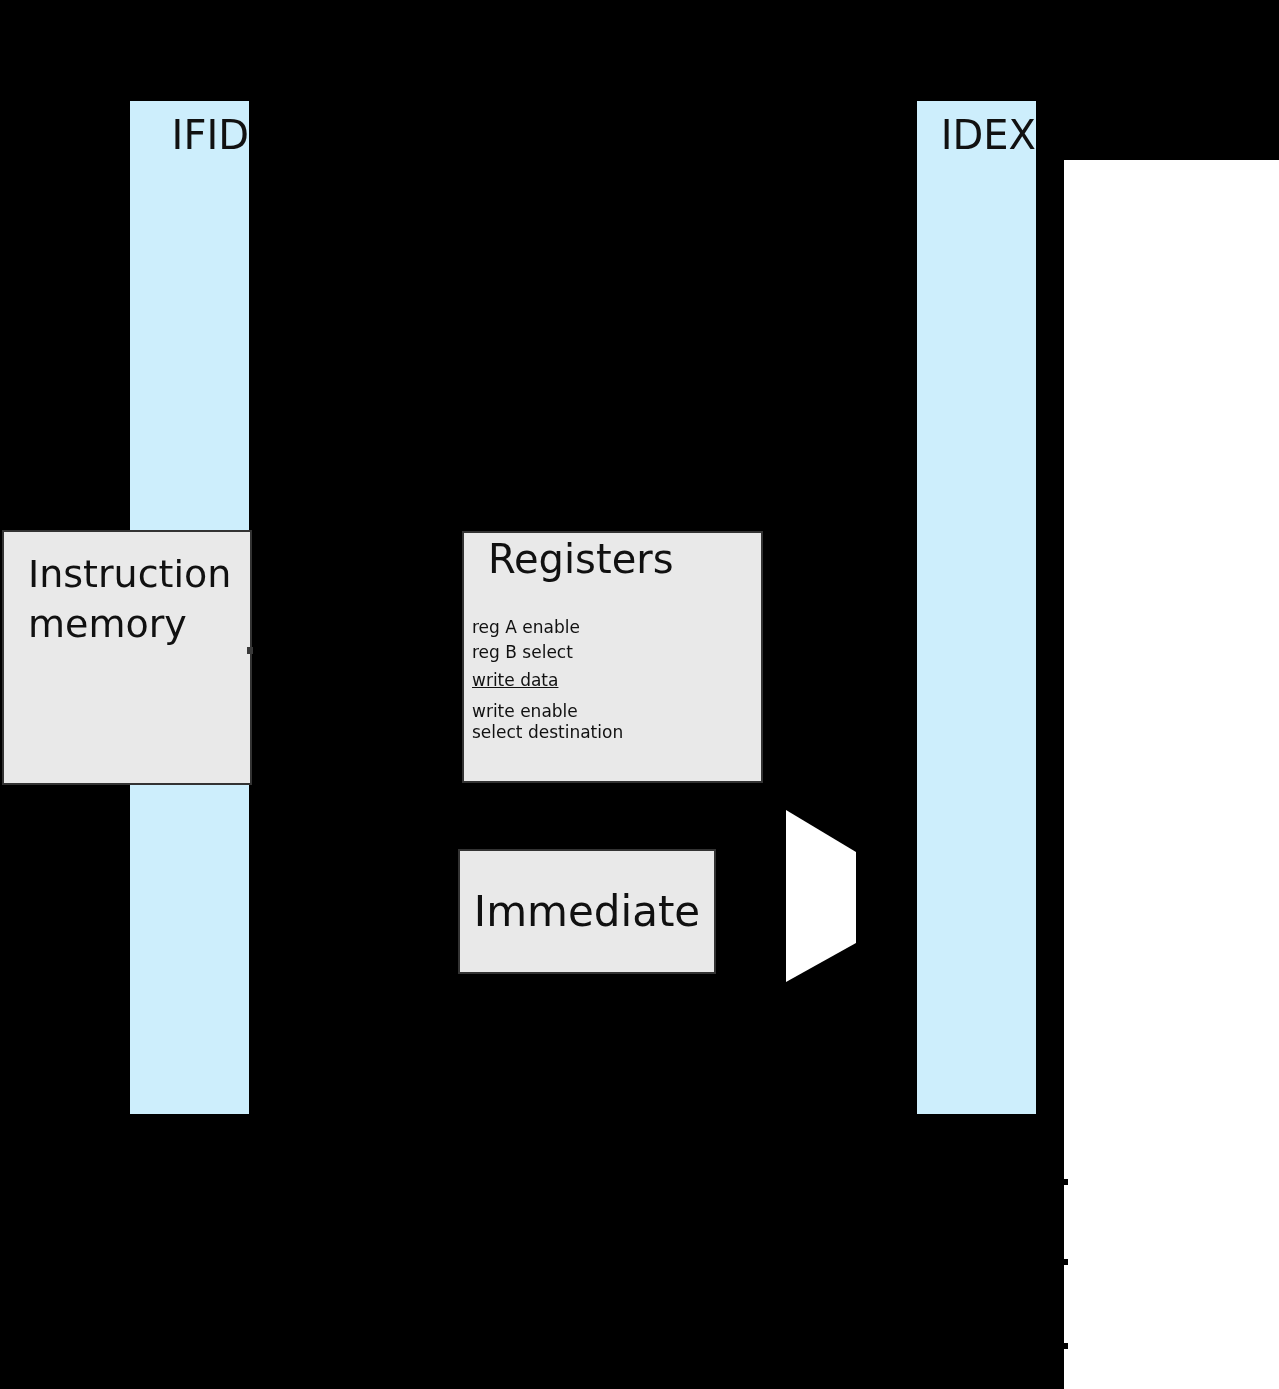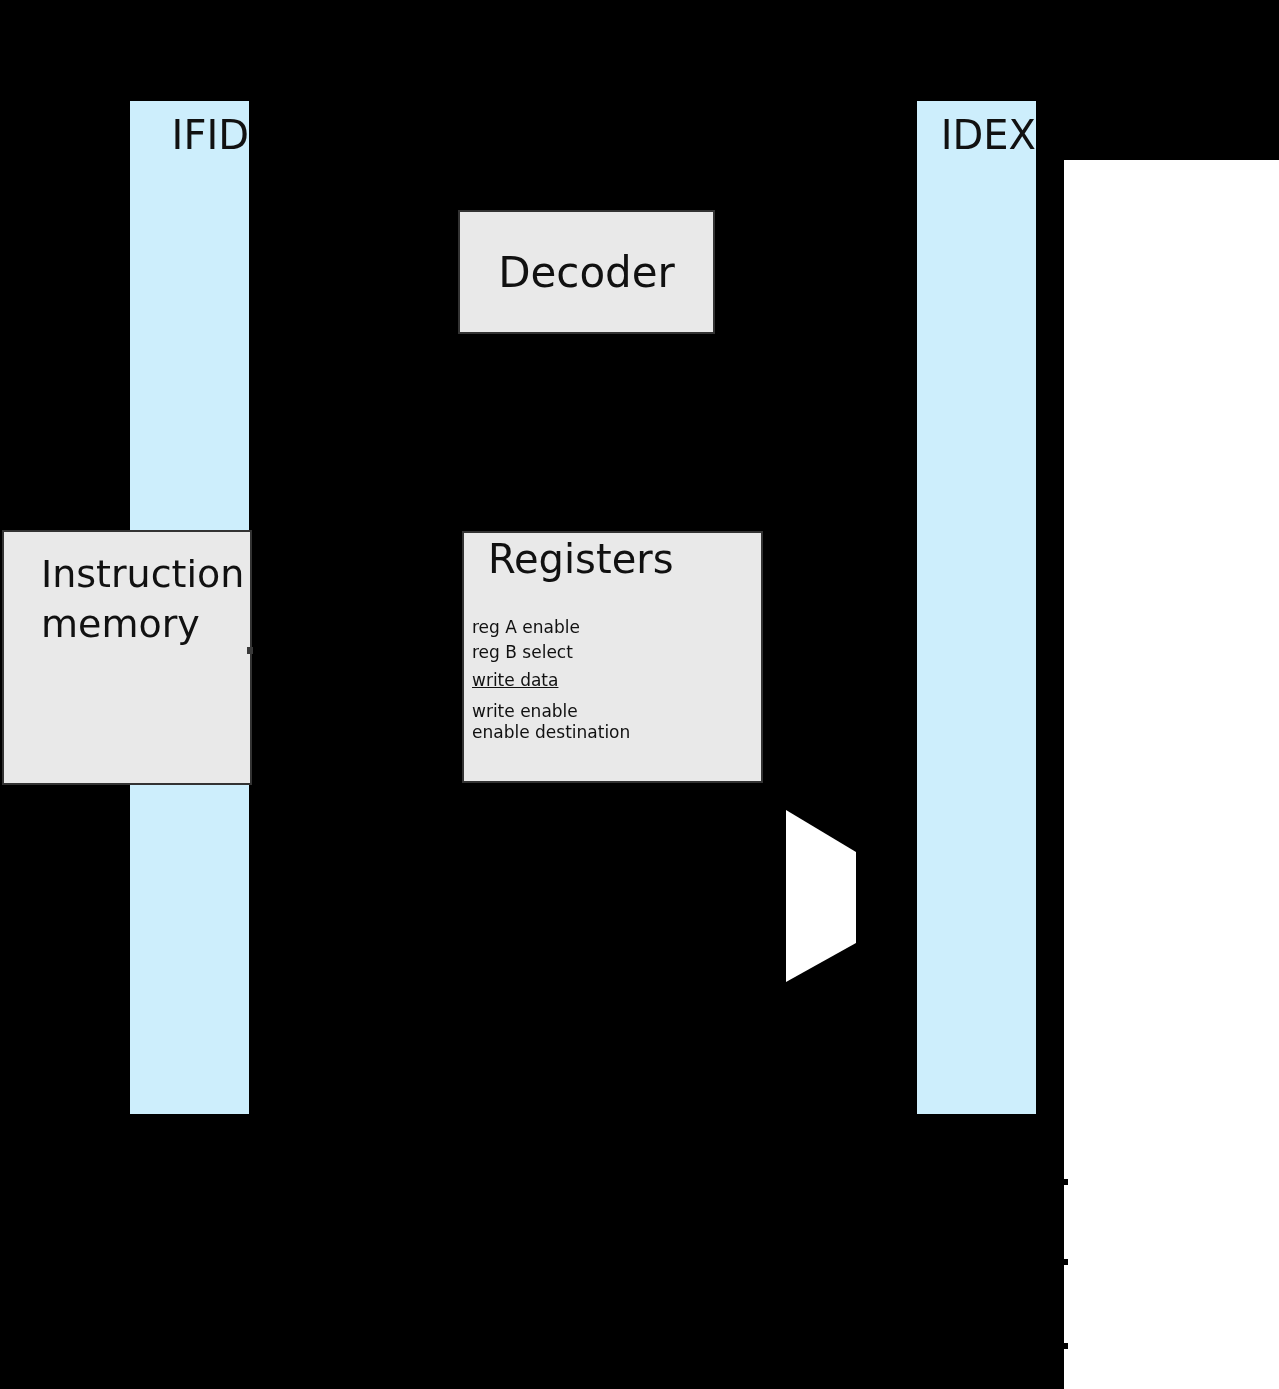--- a/index.html
+++ b/index.html
@@ -49,21 +49,21 @@
 
   
   .block{
     position:absolute;
     background:var(--block_fill);
     border:2px solid var(--block_stroke);
     box-sizing:border-box;
   }
   .imem{left:2px;top:530px;width:250px;height:255px;}
   .imem .label{
-    display:block;padding:17px 30px 0 37px;
+    display:block;padding:17px 30px 0 24px;
     font-size:38px;line-height:50px;
   }
   .decoder{left:458px;top:210px;width:257px;height:124px;
     display:flex;align-items:center;justify-content:center;}
   .decoder .label{font-size:42px;}
   .registers{left:462px;top:531px;width:301px;height:252px;}
   .registers .label{
     display:block;padding:2px 0 0 24px;font-size:40px;line-height:48px;
   }
   .port{
@@ -99,31 +99,31 @@
 
   <div class="pipereg idex">
     <span class="label">IDEX</span>
   </div>
 
   <div class="block imem">
     <span class="label">Instruction memory</span>
   </div>
   <div class="wire-stub stub-imem"></div>
 
-  <div class="block decoder">
-    <span class="label">Decoder</span>
-  </div>
 
   <div class="block registers">
     <span class="label">Registers</span>
     <span class="port port-a">reg A enable</span>
     <span class="port port-b">reg B select</span>
     <span class="port port-wd">write data</span>
     <span class="port port-we">write enable</span>
-    <span class="port port-wdest">enable destination</span>
+    <span class="port port-wdest">select destination</span>
   </div>
 
+  <div class="block immediate">
+    <span class="label">Immediate</span>
+  </div>
 
   <svg class="mux" viewBox="0 0 70 172" width="70" height="172" aria-hidden="true">
     <polygon points="0,0 70,42 70,133 0,172" fill="#ffffff"></polygon>
   </svg>
 
 </div>
 
 </body></html>

